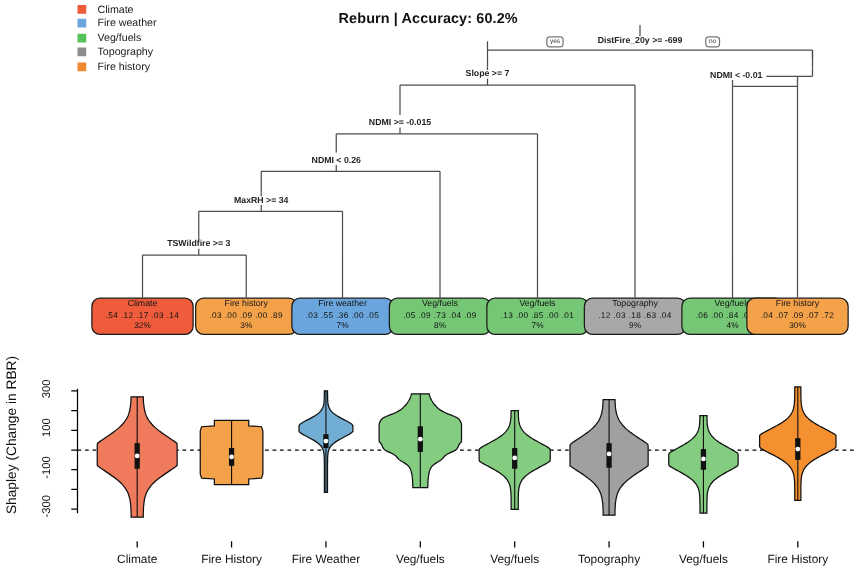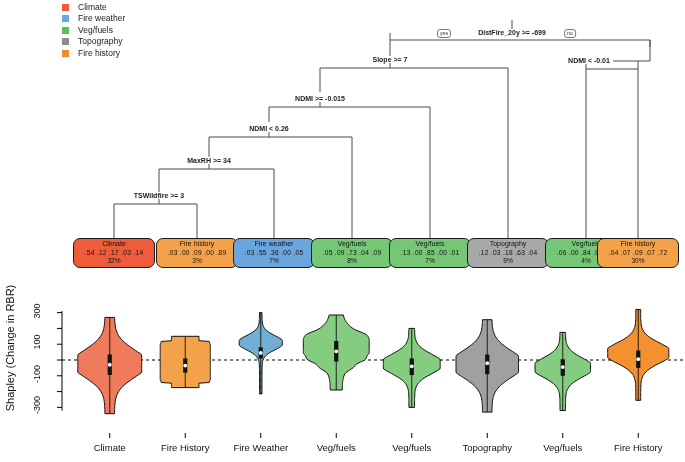--- a/index.html
+++ b/index.html
@@ -69,20 +69,21 @@
       <div class="legend-row">
         <span class="legend-swatch" style="background: rgb(140, 140, 140);"></span>
         <span class="legend-label">Topography</span>
       </div>
       <div class="legend-row">
         <span class="legend-swatch" style="background: rgb(240, 138, 49);"></span>
         <span class="legend-label">Fire history</span>
       </div>
     </div>
 
+  <div id="title">Reburn | Accuracy: 60.2%</div>
 
   <div id="tree">
     <svg id="tree-lines" width="685" height="285" style="position:absolute;left:0;top:0;">
         <line x1="512" y1="20" x2="512" y2="33" stroke="#4d4d4d" stroke-width="1"></line>
         <line x1="390" y1="40" x2="650" y2="40" stroke="#4d4d4d" stroke-width="1"></line>
         <line x1="390" y1="33" x2="390" y2="40" stroke="#4d4d4d" stroke-width="1"></line>
         <line x1="650" y1="40" x2="650" y2="47" stroke="#4d4d4d" stroke-width="1"></line>
         <line x1="390" y1="40" x2="390" y2="53" stroke="#4d4d4d" stroke-width="1"></line>
         <line x1="650" y1="40" x2="650" y2="54" stroke="#4d4d4d" stroke-width="1"></line>
         <line x1="320" y1="68" x2="508" y2="68" stroke="#4d4d4d" stroke-width="1"></line>

